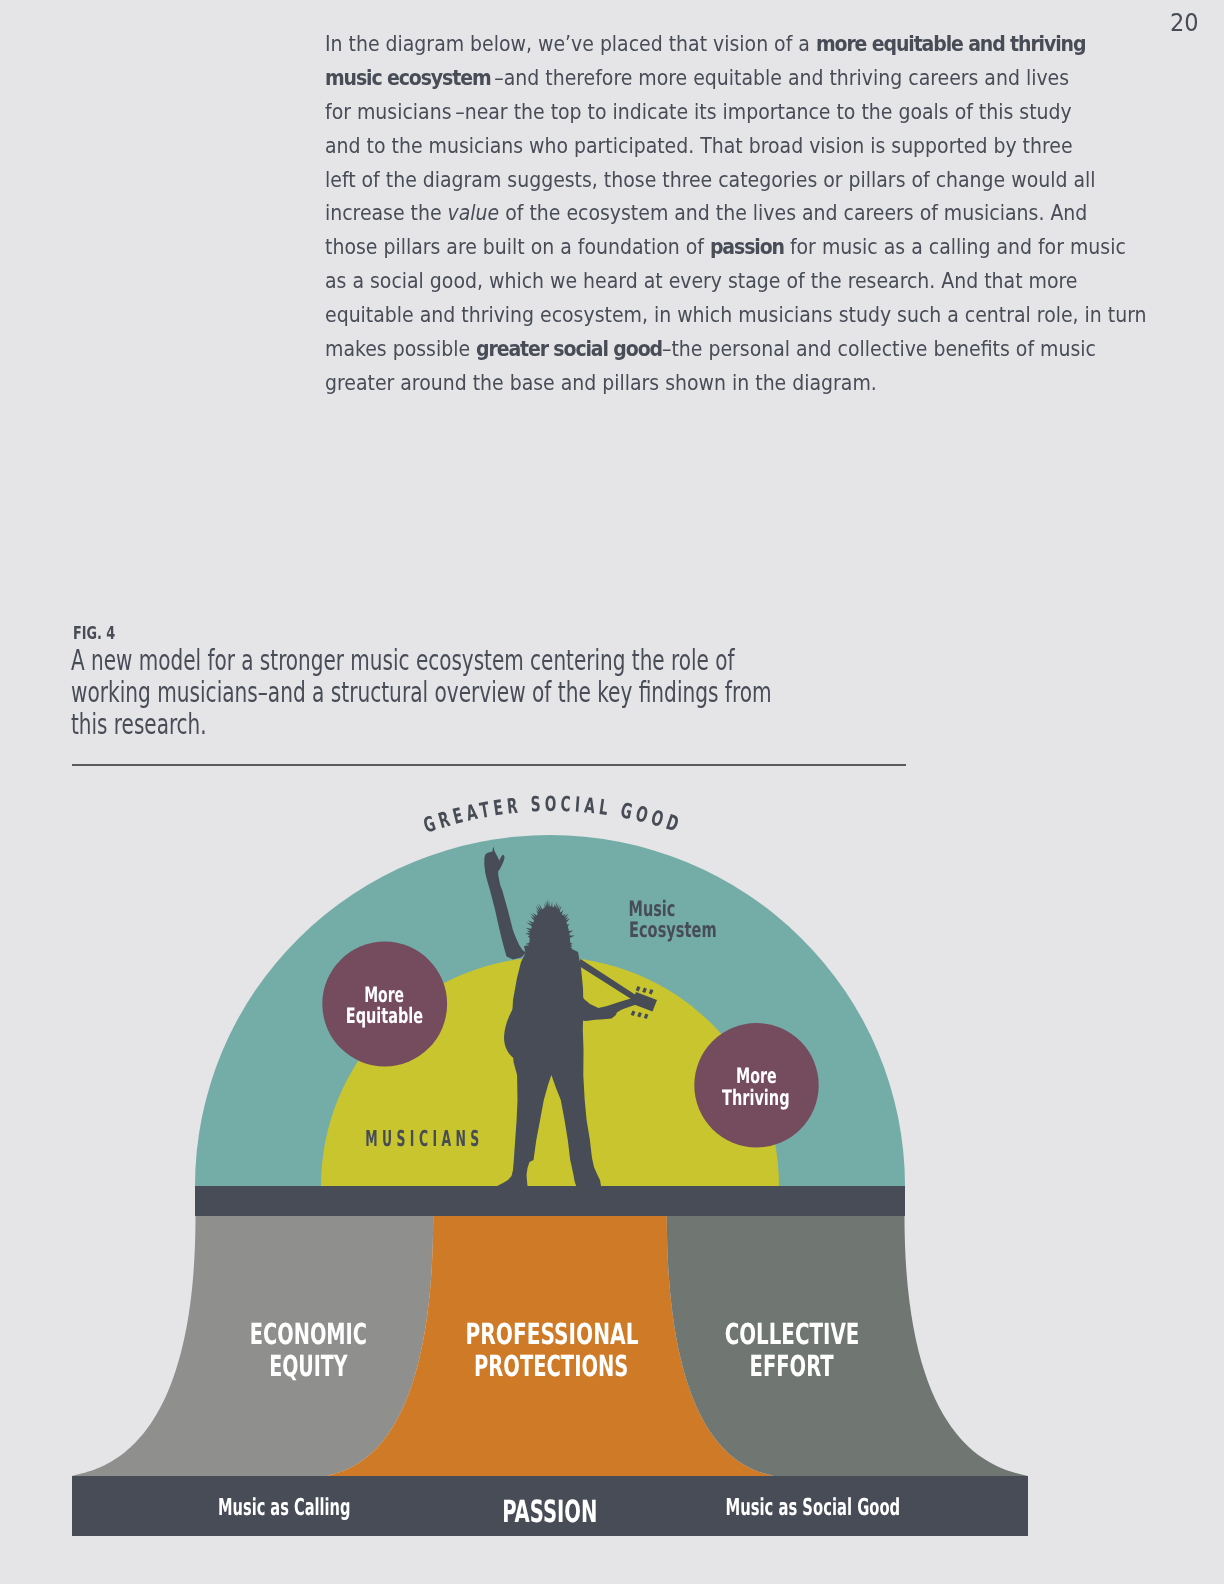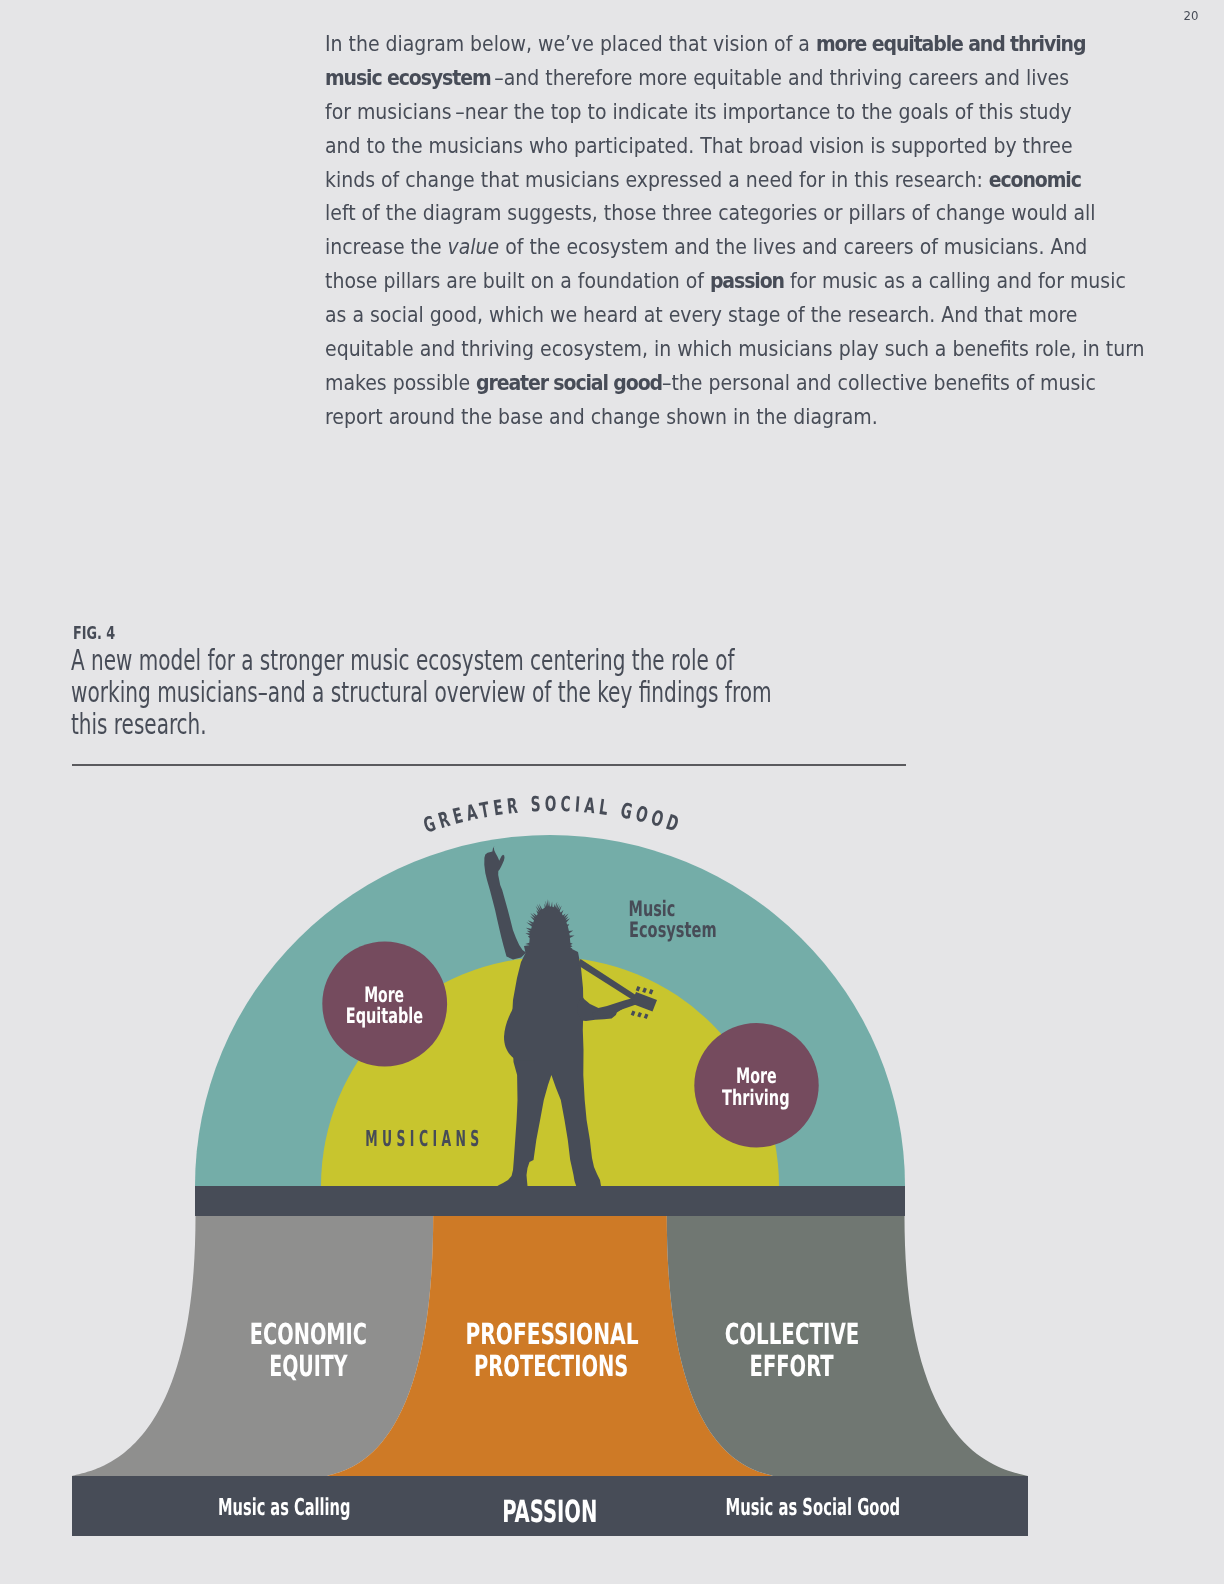--- a/index.html
+++ b/index.html
@@ -4,21 +4,21 @@
 <style>
   html,body{margin:0;padding:0;}
   body{
     width:1224px;height:1584px;overflow:hidden;
     background:#E5E5E7;
     font-family:"DejaVu Sans Condensed","DejaVu Sans",sans-serif;
     color:#474C57;
     -webkit-font-smoothing:antialiased;
   }
   .page{position:relative;width:1224px;height:1584px;background:#E5E5E7;}
-  .pageno{position:absolute;top:8px;right:25.5px;font-size:13px;color:#474C57;}
+  .pageno{position:absolute;top:8px;right:25.5px;font-size:25px;color:#474C57;}
   .body-copy{position:absolute;left:325px;top:32px;font-size:21px;}
   .body-copy .ln{height:33.9px;white-space:nowrap;}
   .body-copy b{font-weight:700;letter-spacing:-1.1px;}
   .body-copy i{font-style:italic;}
   .fig-label{position:absolute;left:73.4px;top:622px;font-size:18px;font-weight:700;letter-spacing:0;transform:scaleX(0.79);transform-origin:0 0;}
   .fig-title{position:absolute;left:71.4px;top:644px;font-size:28px;font-weight:400;}
   .fig-title .tl{height:32.2px;white-space:nowrap;transform-origin:0 0;display:block;width:max-content;}
   .rule{position:absolute;left:71.8px;top:764.2px;width:834px;height:1.5px;background:#5a5a5e;}
   svg.diagram{position:absolute;left:0;top:0;display:block;shape-rendering:geometricPrecision;}
   svg.diagram text{-webkit-font-smoothing:antialiased;text-rendering:geometricPrecision;}
@@ -27,28 +27,27 @@
 </head>
 <body>
 
 <div class="page">
   <div class="pageno">20</div>
   <div class="body-copy">
       <div class="ln"><span>In the diagram below, we’ve placed that vision of a </span><b>more equitable and thriving</b></div>
       <div class="ln"><b>music ecosystem</b><span> –and therefore more equitable and thriving careers and lives</span></div>
       <div class="ln"><span>for musicians –near the top to indicate its importance to the goals of this study</span></div>
       <div class="ln"><span>and to the musicians who participated. That broad vision is supported by three</span></div>
-      <div class="ln"><span>kinds of change that musicians expressed a need for in this research: </span><b>economic</b></div>
       <div class="ln"><span>left of the diagram suggests, those three categories or pillars of change would all</span></div>
       <div class="ln"><span>increase the </span><i>value</i><span> of the ecosystem and the lives and careers of musicians. And</span></div>
       <div class="ln"><span>those pillars are built on a foundation of </span><b>passion</b><span> for music as a calling and for music</span></div>
       <div class="ln"><span>as a social good, which we heard at every stage of the research. And that more</span></div>
-      <div class="ln"><span>equitable and thriving ecosystem, in which musicians play such a benefits role, in turn</span></div>
+      <div class="ln"><span>equitable and thriving ecosystem, in which musicians study such a central role, in turn</span></div>
       <div class="ln"><span>makes possible </span><b>greater social good</b><span>–the personal and collective benefits of music</span></div>
-      <div class="ln"><span>report around the base and change shown in the diagram.</span></div>
+      <div class="ln"><span>greater around the base and pillars shown in the diagram.</span></div>
     </div>
   <div class="fig-label">FIG. 4</div>
   <div class="fig-title">
       <span class="tl" style="transform: scaleX(0.794243);">A new model for a stronger music ecosystem centering the role of</span>
       <span class="tl" style="transform: scaleX(0.798534);">working musicians–and a structural overview of the key findings from</span>
       <span class="tl" style="transform: scaleX(0.794146);">this research.</span>
     </div>
   <div class="rule"></div>
   <svg class="diagram" width="1224" height="1584" viewBox="0 0 1224 1584">
     <defs>

